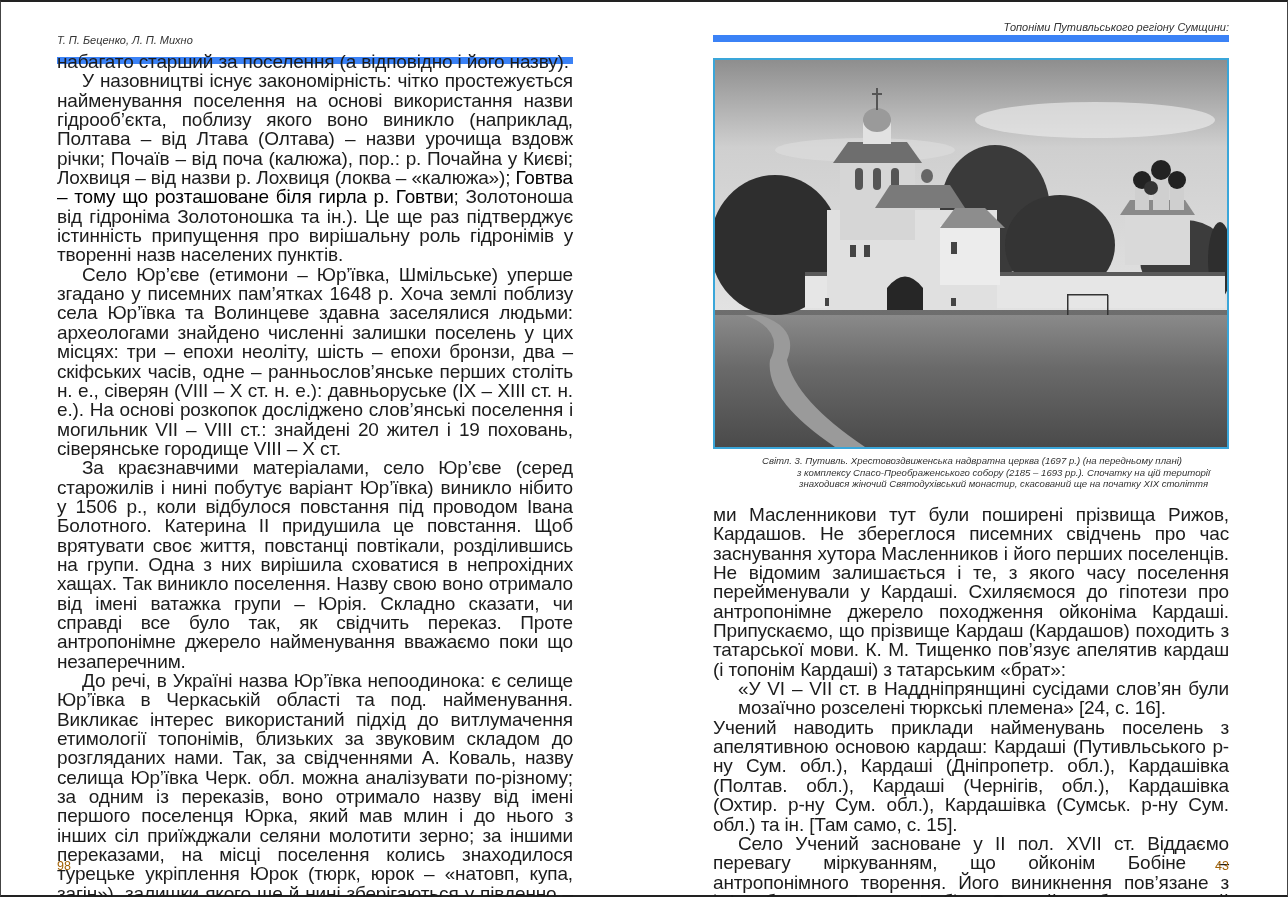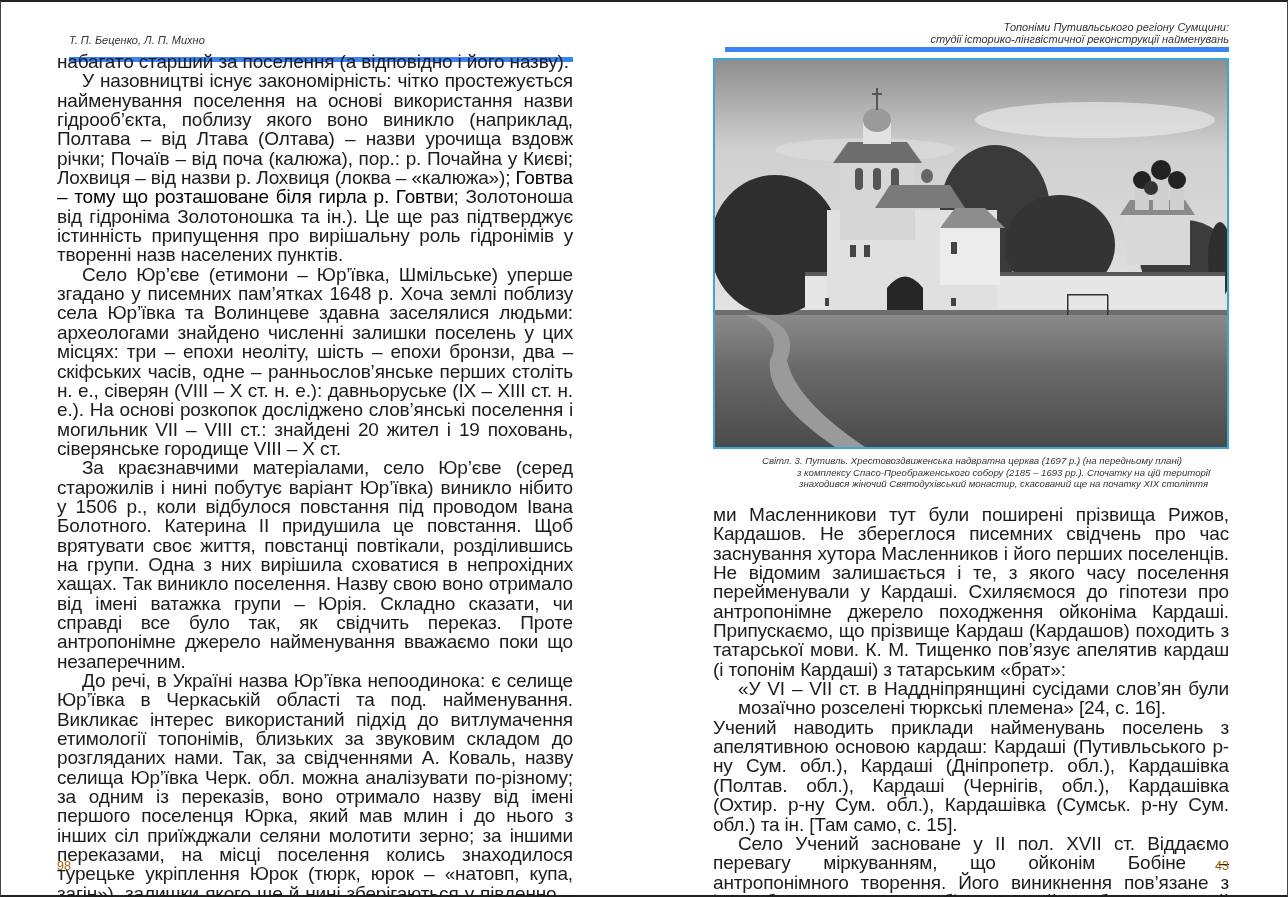--- a/index.html
+++ b/index.html
@@ -9,23 +9,23 @@
       position: absolute; left: 0; top: 0; width: 1288px; height: 897px;
       border-top: 2px solid #222; border-bottom: 2px solid #222;
       border-left: 1px solid #444; border-right: 1px solid #444;
       background: #fff;
     }
     .page { position: absolute; top: 0; height: 893px; }
     .page-left { left: 56px; width: 516px; }
     .page-right { left: 712px; width: 516px; }
 
     .running-head {
-      position: absolute; left: 12px; right: 0;
+      position: absolute; left: 0; right: 0;
       font-style: italic; font-size: 11px; color: #333; line-height: 12px;
-      border-bottom: 5px solid #3b82f6;
+      border-bottom: 7px solid #3b82f6;
     }
     .page-left .running-head { top: 32px; padding-bottom: 11px; }
     .page-right .running-head { top: 19px; text-align: right; padding-bottom: 2px; }
 
     .body-text {
       position: absolute; left: 0; right: 0;
       font-size: 19px; line-height: 19.35px; text-align: justify;
       letter-spacing: -0.15px; color: #1c1c1c;
     }
     .page-left .body-text { top: 50px; }
@@ -70,21 +70,20 @@
       <p>До речі, в Україні назва Юр’ївка непоодинока: є селище Юр’ївка в Черкаській області та под. найменування. Викликає інтерес використаний підхід до витлумачення етимології топонімів, близьких за звуковим складом до розгляданих нами. Так, за свідченнями А. Коваль, назву селища Юр’ївка Черк. обл. можна аналізувати по-різному; за одним із переказів, воно отримало назву від імені першого поселенця Юрка, який мав млин і до нього з інших сіл приїжджали селяни молотити зерно; за іншими переказами, на місці поселення колись знаходилося турецьке укріплення Юрок (тюрк, юрок – «натовп, купа, загін»), залишки якого ще й нині зберігаються у південно – східній частині селища [6, с. 223]. Село Юр’ївка Дніпропетровської області засноване близько 1700 р. запорозькими козаками, які дали йому найменування: спочатку воно мало назву Мала Тернівка (поселення виникло на р. Мала Тернівка); у 1771 р. Катерина II подарувала село своєму сателіту Георгію (Юрію) Герсеванову, який дав поселенню своє ім’я [32, с. 168]. Отже, в обох випадках спостерігаємо апеляцію до антропонімного джерела.</p>
       <p>Село Кардаші засноване у II пол. XVI ст. Давня назва села – хутір Масленников – мабуть, від прізвища засновника хутора. Поряд з антропоніма-</p>
     </div>
 
     <div class="folio">98</div>
   </div>
 
   <div class="page page-right">
     <div class="running-head">
       <div>Топоніми Путивльського регіону Сумщини:</div>
-      <div>студії історико-лінгвістичної реконструкції найменувань</div>
     </div>
 
     <div class="figure">
       <svg class="photo-svg" viewBox="0 0 512 387" preserveAspectRatio="none">
         <defs>
           <linearGradient id="sky" x1="0" y1="0" x2="0" y2="1">
             <stop offset="0" stop-color="#8e8e8e"></stop>
             <stop offset="0.35" stop-color="#cfcfcf"></stop>
             <stop offset="1" stop-color="#e2e2e2"></stop>
           </linearGradient>

